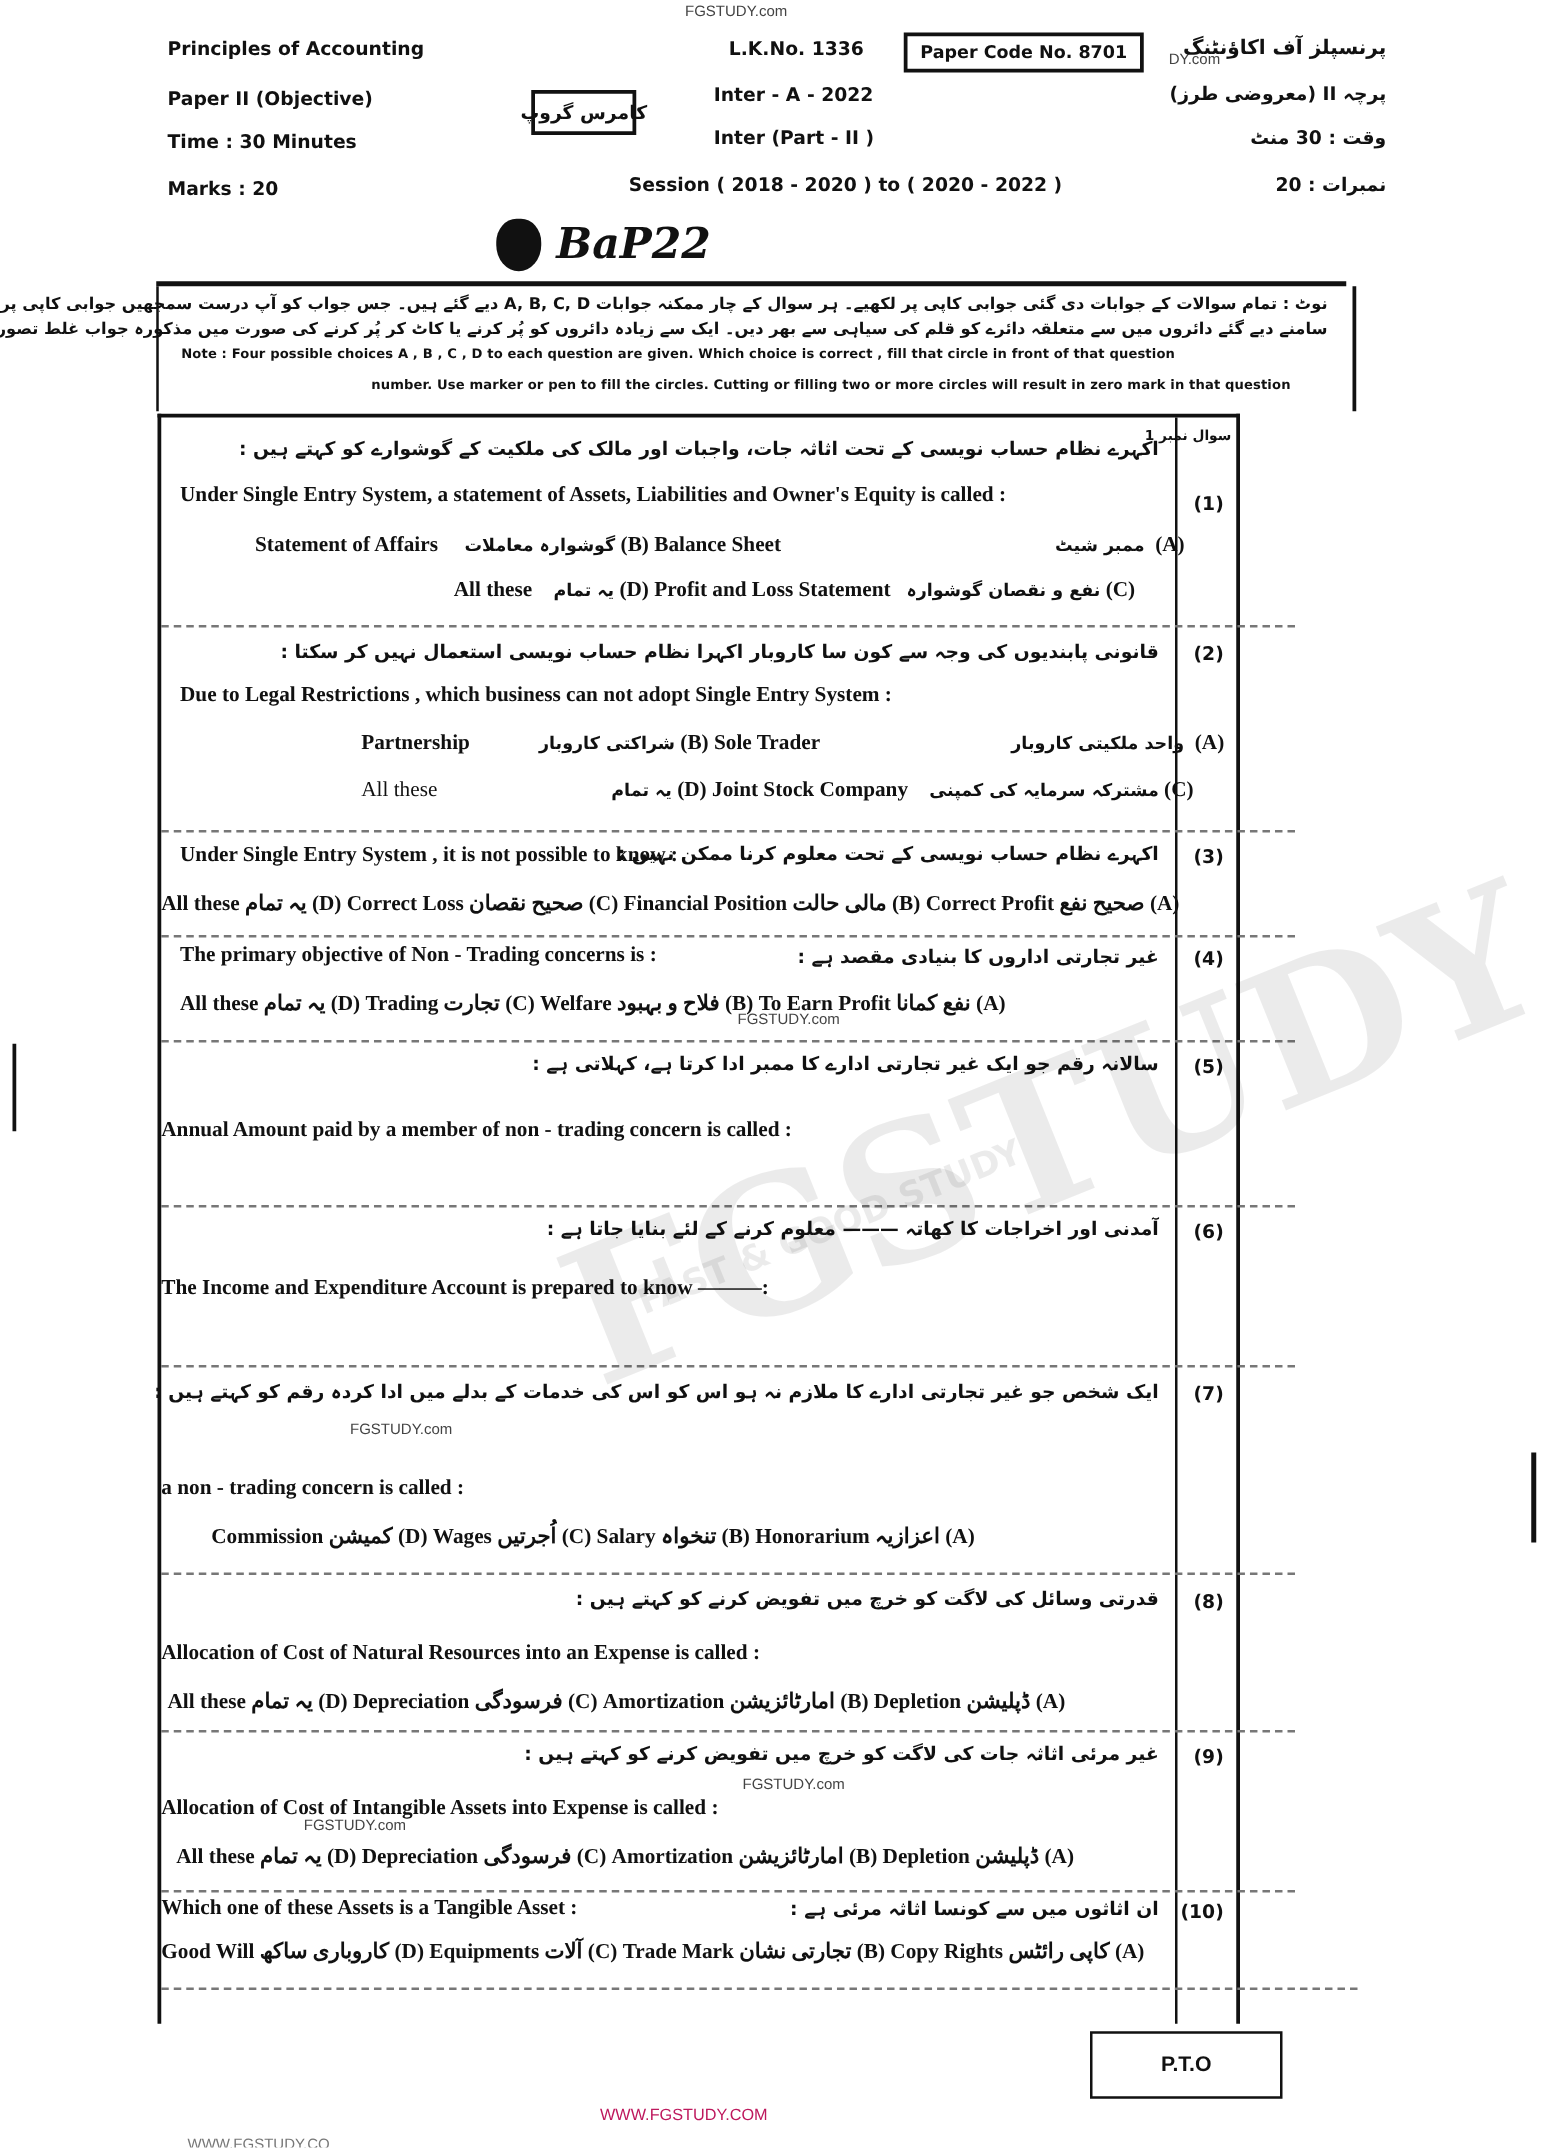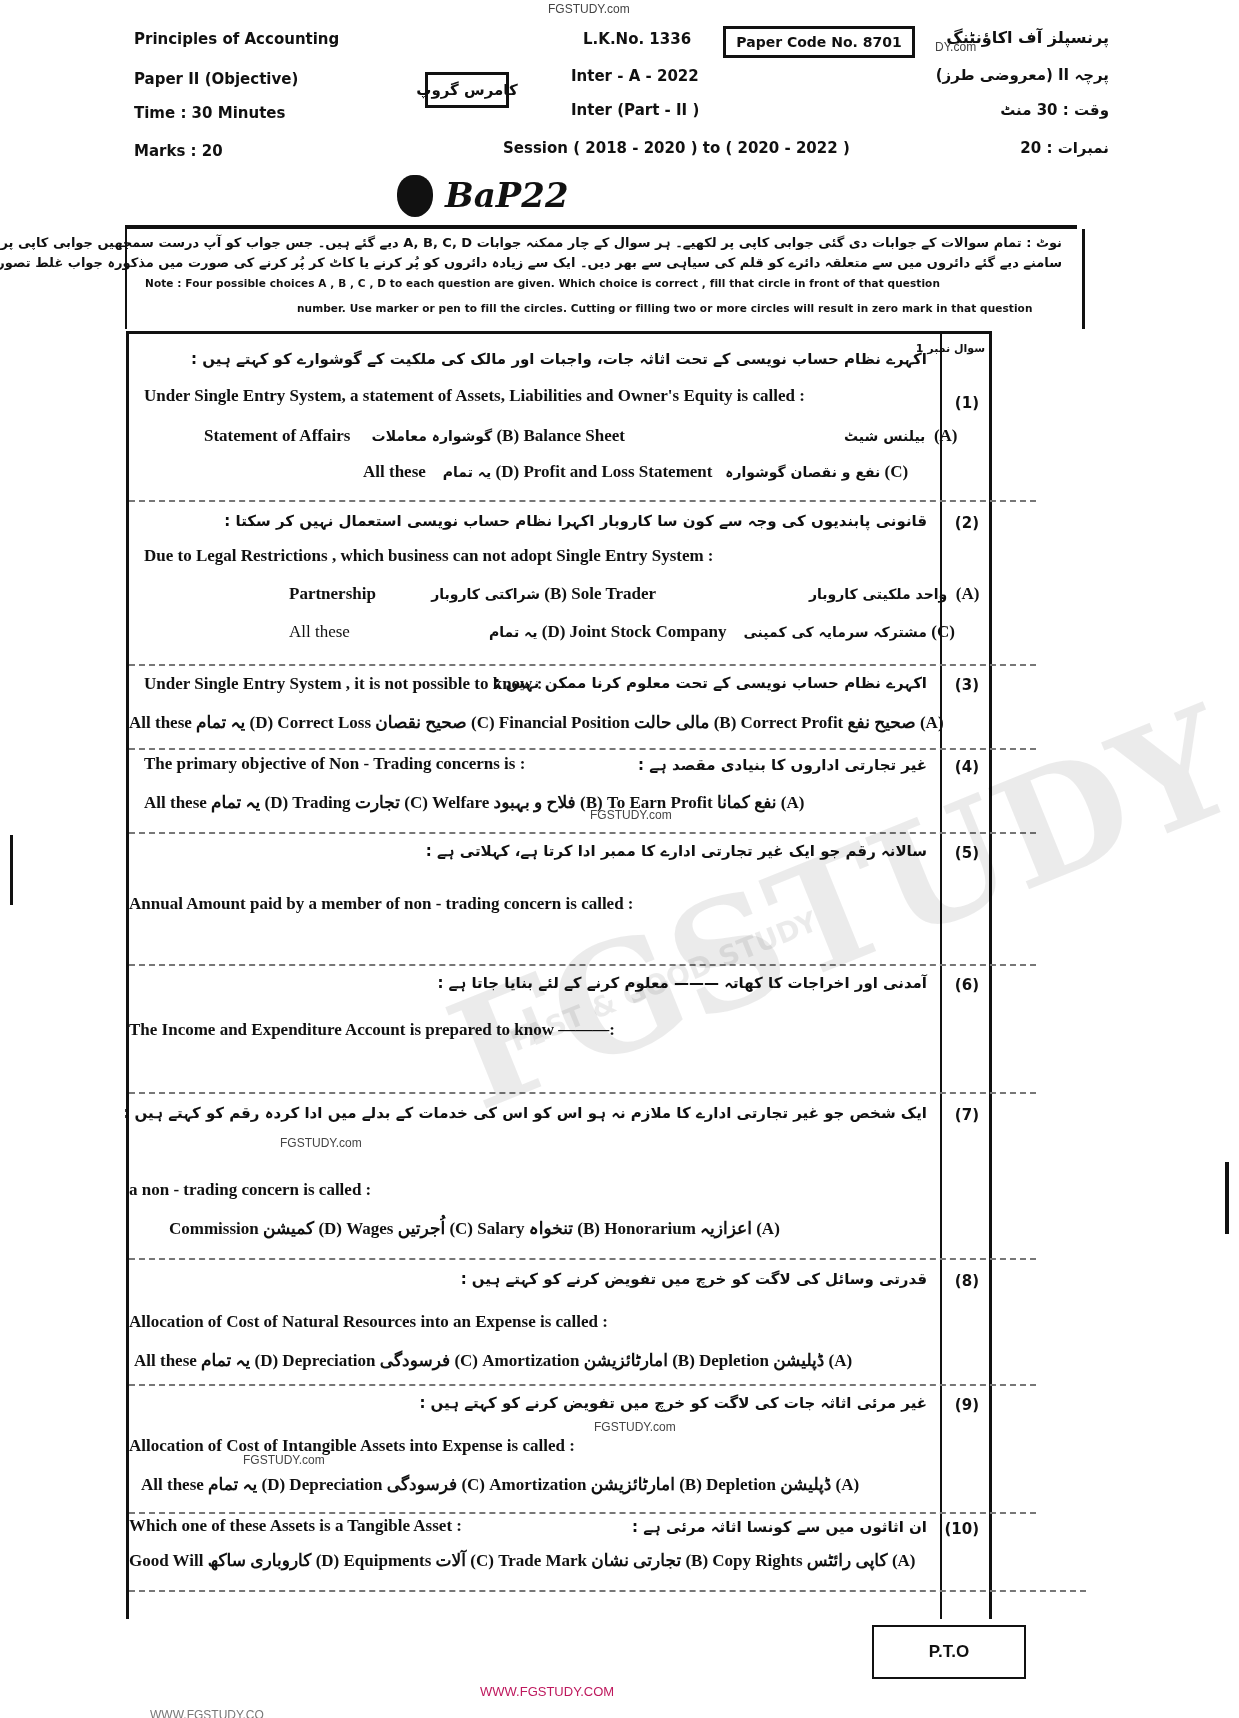--- a/index.html
+++ b/index.html
@@ -99,21 +99,21 @@
   <div class="qnum" style="top:60px;">(1)</div>
   <div class="qtext-ur" style="top:16px;">اکہرے نظام حساب نویسی کے تحت اثاثہ جات، واجبات اور مالک کی ملکیت کے گوشوارے کو کہتے ہیں :</div>
   <div class="line en" style="left:15px;top:52px;">Under Single Entry System, a statement of Assets, Liabilities and Owner's Equity is called  :</div>
   <div class="line" style="left:75px;top:92px;">
     <span class="en">Statement of Affairs</span>
     &nbsp;&nbsp;&nbsp;&nbsp;<span class="ur">گوشوارہ معاملات</span>
     <span class="en">(B)</span>
     <span class="en">Balance Sheet</span>
   </div>
   <div class="line" style="left:715px;top:92px;">
-    <span class="ur">بیلنس شیٹ</span>
+    <span class="ur">ممبر شیٹ</span>
     &nbsp;<span class="en">(A)</span>
   </div>
   <div class="line" style="left:234px;top:128px;">
     <span class="en">All these</span>
     &nbsp;&nbsp;&nbsp;<span class="ur">یہ تمام</span>
     <span class="en">(D)</span>
     <span class="en">Profit and Loss Statement</span>
     &nbsp;&nbsp;<span class="ur">نفع و نقصان گوشوارہ</span>
     <span class="en">(C)</span>
   </div>

